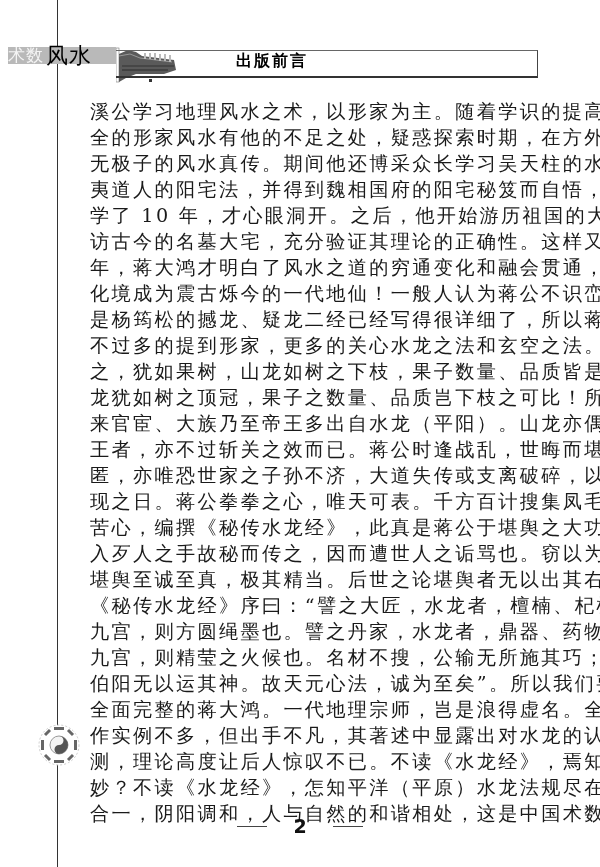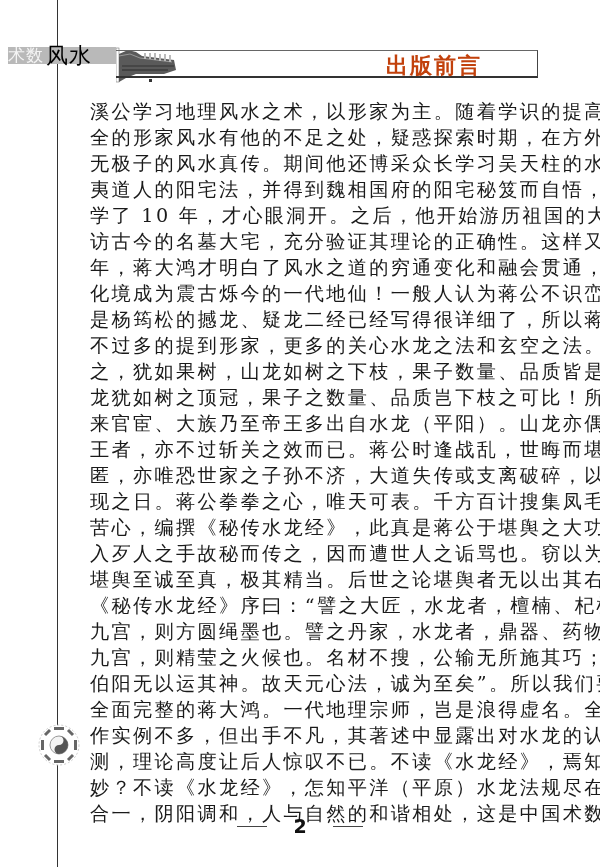--- a/index.html
+++ b/index.html
@@ -66,26 +66,26 @@
       border-bottom: 2px solid #333;
       box-sizing: border-box;
     }
     .page-title {
       position: absolute;
       left: 176px;
       right: 0;
       top: 51px;
       width: 246px;
       margin-left: 60px;
-      text-align: right;
+      text-align: left;
       font-family: "DejaVu Sans", sans-serif;
       font-weight: bold;
-      font-size: 22px;
+      font-size: 16px;
       letter-spacing: 2px;
-      color: #c2410c;
+      color: #000000;
     }
     
     .body-text {
       position: absolute;
       left: 90px;
       top: 99px;
       width: 456px;
     }
     .line {
       height: 26px;

